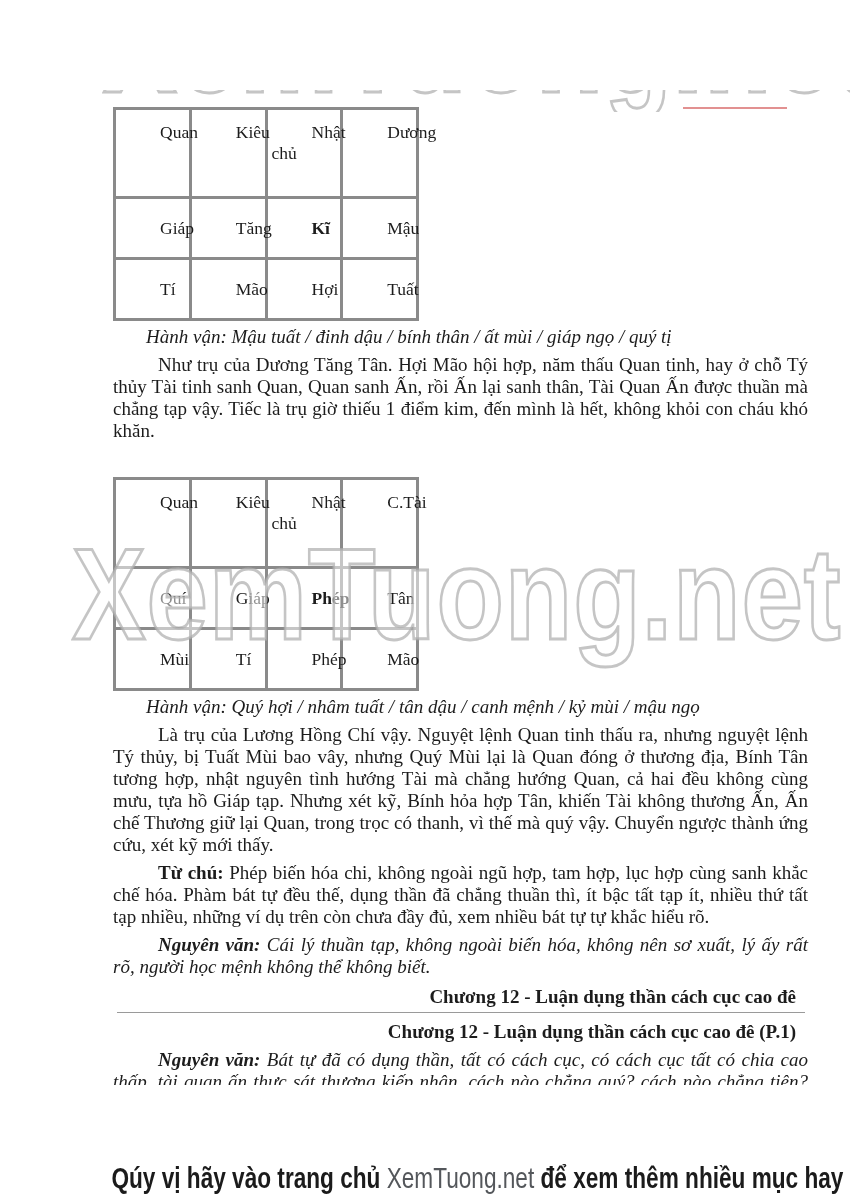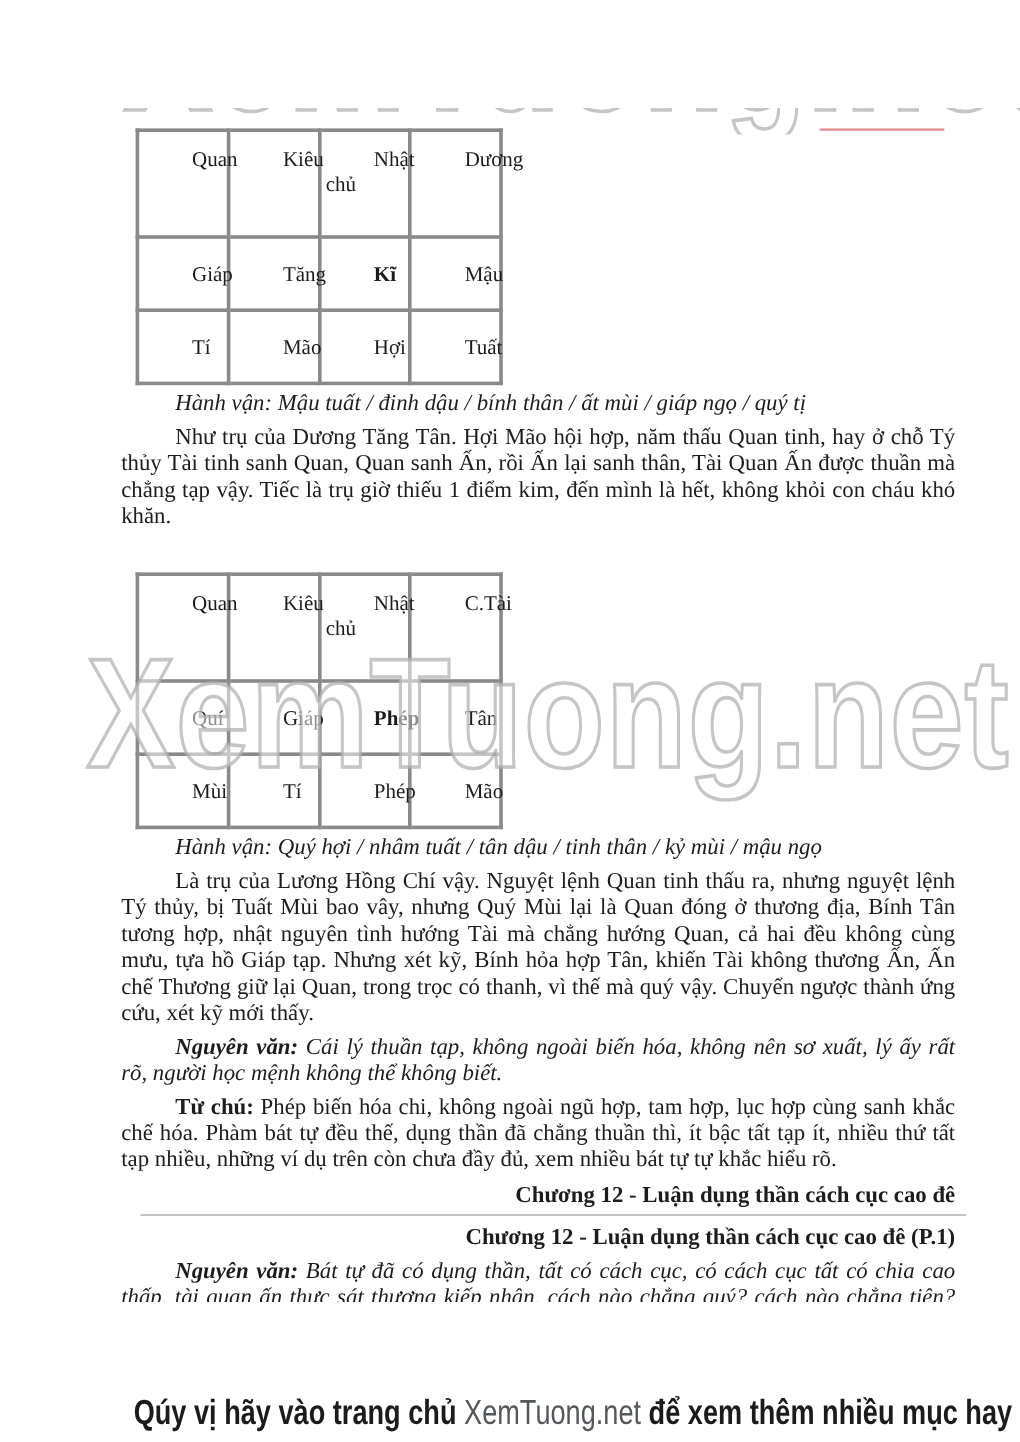--- a/index.html
+++ b/index.html
@@ -41,21 +41,21 @@
   td.daymaster{font-weight:bold;}
   .t1{margin-top:17px;}
   .t2{margin-top:35px;}
   
   p.body{
     width:695px;
     font-size:19px;
     line-height:22px;
     text-align:justify;
     text-indent:45px;
-    margin:6px 0;
+    margin:6px 12px;
     position:relative;z-index:1;
   }
   p.hanhvan{margin:5px 0;text-align:left;font-style:italic;}
   .lead-bold{font-weight:bold;}
   .lead-bold-italic{font-weight:bold;font-style:italic;}
   .italic{font-style:italic;}
   h2.chapter{
     width:695px;
     font-size:19px;line-height:22px;
     font-weight:bold;
@@ -165,27 +165,27 @@
       </tr>
       <tr class="r3">
         <td>Mùi</td>
         <td>Tí</td>
         <td>Phép</td>
         <td>Mão</td>
       </tr>
     </tbody>
   </table>
 
-  <p class="body hanhvan">Hành vận: Quý hợi / nhâm tuất / tân dậu / tinh thân / kỷ mùi / mậu ngọ</p>
+  <p class="body hanhvan">Hành vận: Quý hợi / nhâm tuất / tân dậu / canh mệnh / kỷ mùi / mậu ngọ</p>
 
   <p class="body">Là trụ của Lương Hồng Chí vậy. Nguyệt lệnh Quan tinh thấu ra, nhưng nguyệt lệnh Tý thủy, bị Tuất Mùi bao vây, nhưng Quý Mùi lại là Quan đóng ở thương địa, Bính Tân tương hợp, nhật nguyên tình hướng Tài mà chẳng hướng Quan, cả hai đều không cùng mưu, tựa hồ Giáp tạp. Nhưng xét kỹ, Bính hỏa hợp Tân, khiến Tài không thương Ấn, Ấn chế Thương giữ lại Quan, trong trọc có thanh, vì thế mà quý vậy. Chuyển ngược thành ứng cứu, xét kỹ mới thấy.</p>
 
+  <p class="body"><span class="lead-bold">Từ chú:</span><span> Phép biến hóa chi, không ngoài ngũ hợp, tam hợp, lục hợp cùng sanh khắc chế hóa. Phàm bát tự đều thế, dụng thần đã chẳng thuần thì, ít bậc tất tạp ít, nhiều thứ tất tạp nhiều, những ví dụ trên còn chưa đầy đủ, xem nhiều bát tự tự khắc hiểu rõ.</span></p>
+
   <p class="body"><span class="lead-bold-italic">Nguyên văn:</span><span class="italic"> Cái lý thuần tạp, không ngoài biến hóa, không nên sơ xuất, lý ấy rất rõ, người học mệnh không thể không biết.</span></p>
-
-  <p class="body"><span class="lead-bold">Từ chú:</span><span> Phép biến hóa chi, không ngoài ngũ hợp, tam hợp, lục hợp cùng sanh khắc chế hóa. Phàm bát tự đều thế, dụng thần đã chẳng thuần thì, ít bậc tất tạp ít, nhiều thứ tất tạp nhiều, những ví dụ trên còn chưa đầy đủ, xem nhiều bát tự tự khắc hiểu rõ.</span></p>
 
   <h2 class="chapter">Chương 12 - Luận dụng thần cách cục cao đê</h2>
 
   <hr class="rule">
 
   <h2 class="chapter">Chương 12 - Luận dụng thần cách cục cao đê (P.1)</h2>
 
   <p class="body"><span class="lead-bold-italic">Nguyên văn:</span><span class="italic"> Bát tự đã có dụng thần, tất có cách cục, có cách cục tất có chia cao thấp, tài quan ấn thực sát thương kiếp nhận, cách nào chẳng quý? cách nào chẳng tiện? bởi cực quý</span></p>
 
   <div class="wm-mid">

